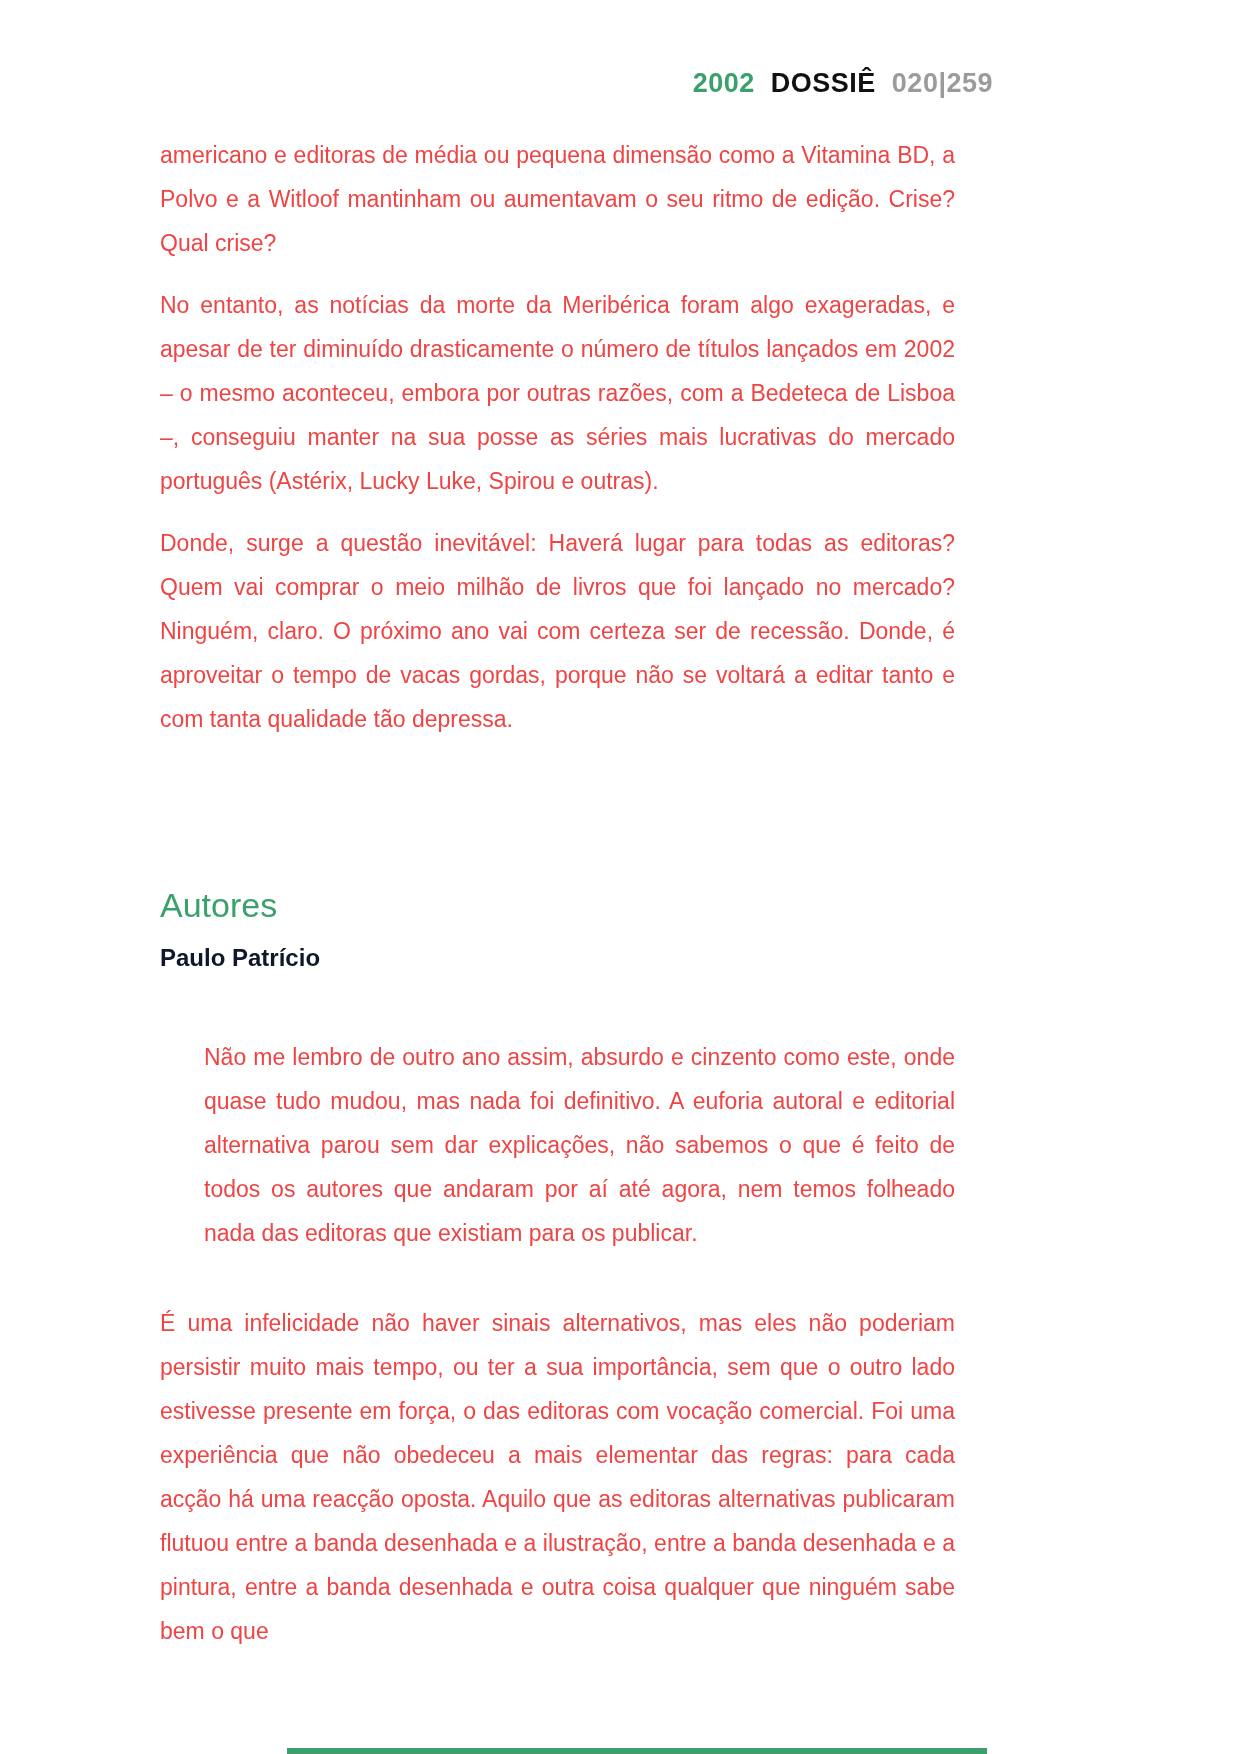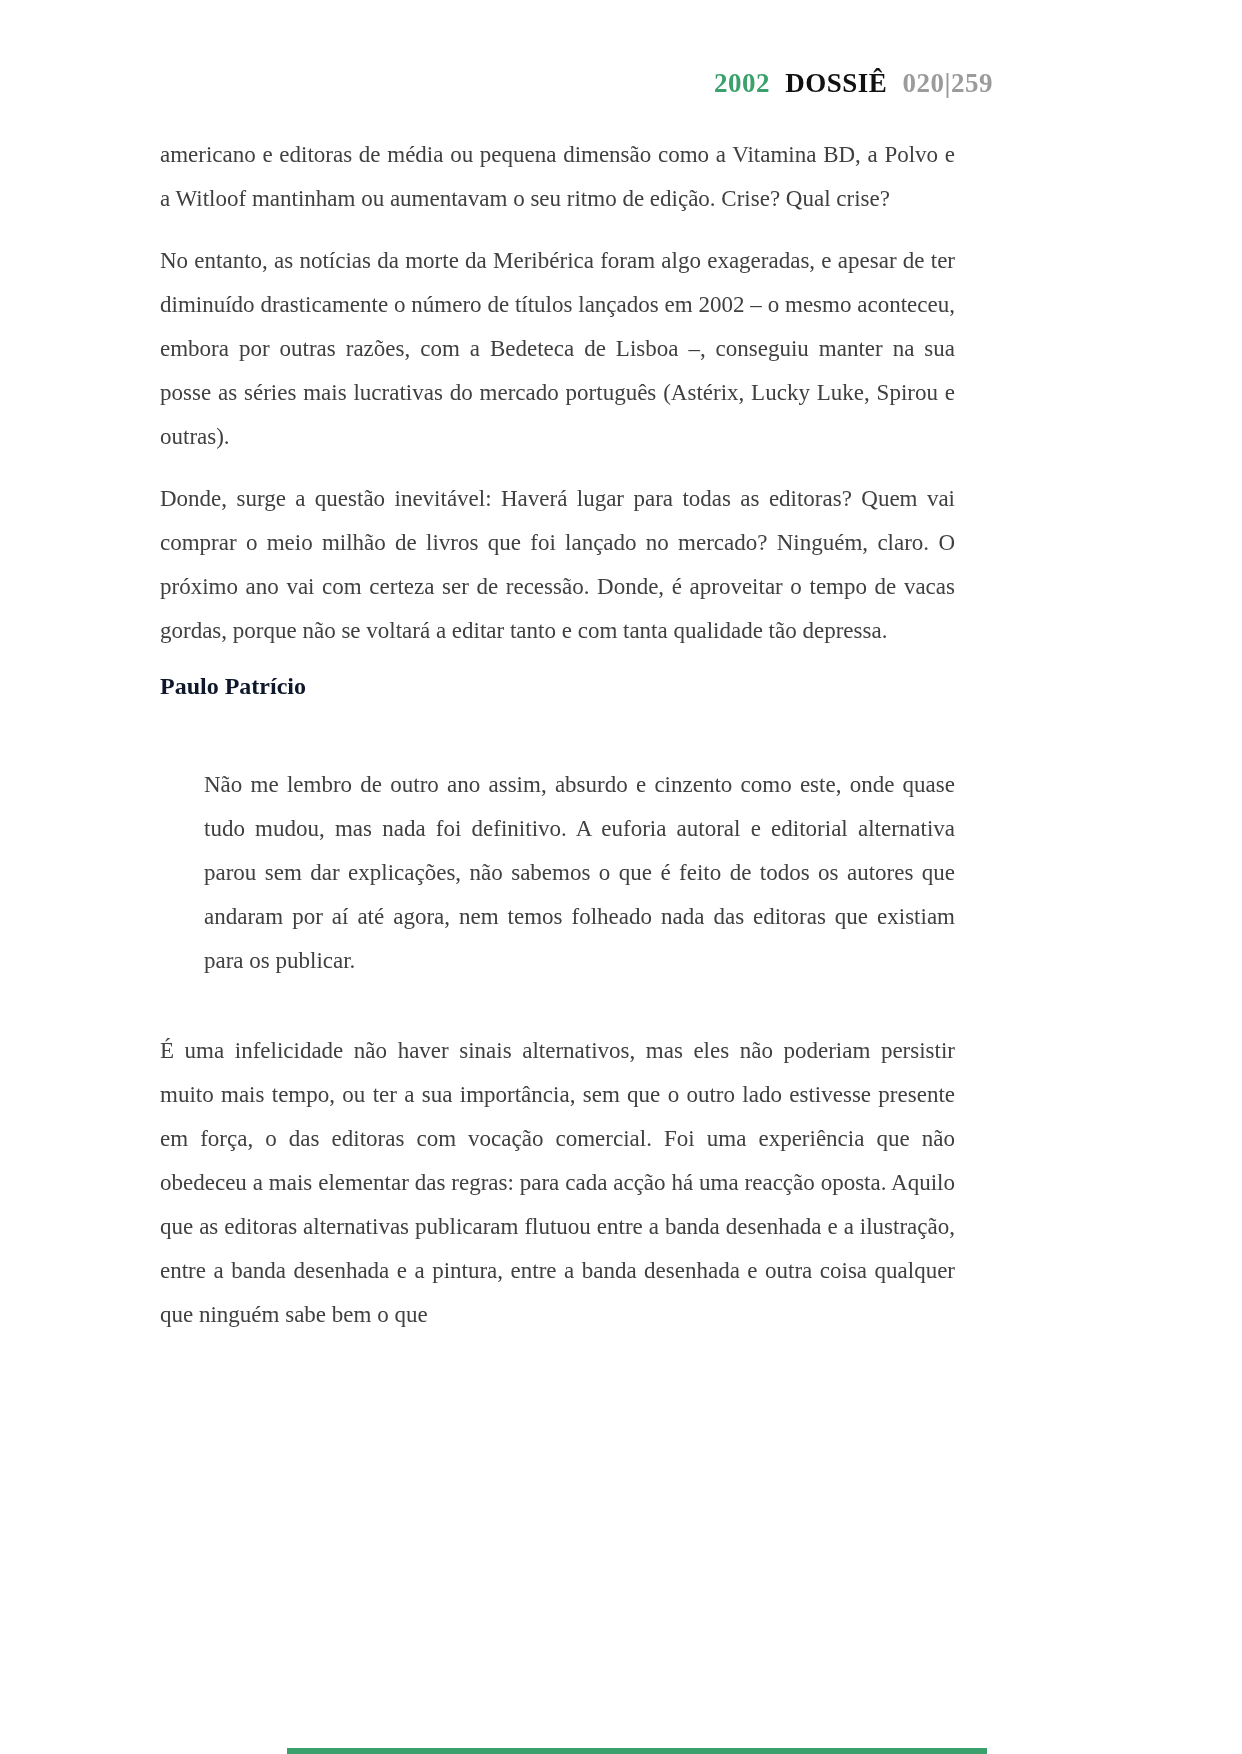--- a/index.html
+++ b/index.html
@@ -5,21 +5,21 @@
   html, body {
     margin: 0;
     padding: 0;
     background: #ffffff;
   }
   .page {
     position: relative;
     width: 1183px;
     height: 1754px;
     background: #ffffff;
-    font-family: Liberation Serif, serif;
+    font-family: Liberation Sans, sans-serif;
     color: #111111;
     overflow: hidden;
   }
   .page-header {
     position: absolute;
     top: 68px;
     right: 190px;
     font-size: 27px;
     font-weight: bold;
     letter-spacing: 0.5px;
@@ -34,21 +34,21 @@
     left: 160px;
     top: 0;
     width: 795px;
   }
   .para {
     margin: 0 0 18px 0;
     font-size: 23px;
     line-height: 44px;
     text-align: justify;
     text-justify: inter-word;
-    color: #404040;
+    color: #ef4444;
   }
   .para.first { margin-top: 133px; }
   .para.p2 { margin-top: 0; }
   .section-heading {
     margin: 144px 0 0 0;
     font-size: 34px;
     font-weight: normal;
     line-height: 40px;
     color: #3aa06c;
   }
@@ -83,20 +83,21 @@
   </div>
 
   <div class="body-col">
 
     <p class="para first">americano e editoras de média ou pequena dimensão como a Vitamina BD, a Polvo e a Witloof mantinham ou aumentavam o seu ritmo de edição. Crise? Qual crise?</p>
 
     <p class="para p2">No entanto, as notícias da morte da Meribérica foram algo exageradas, e apesar de ter diminuído drasticamente o número de títulos lançados em 2002 – o mesmo aconteceu, embora por outras razões, com a Bedeteca de Lisboa –, conseguiu manter na sua posse as séries mais lucrativas do mercado português (Astérix, Lucky Luke, Spirou e outras).</p>
 
     <p class="para p3">Donde, surge a questão inevitável: Haverá lugar para todas as editoras? Quem vai comprar o meio milhão de livros que foi lançado no mercado? Ninguém, claro. O próximo ano vai com certeza ser de recessão. Donde, é aproveitar o tempo de vacas gordas, porque não se voltará a editar tanto e com tanta qualidade tão depressa.</p>
 
+    <h2 class="section-heading">Autores</h2>
 
     <h3 class="author-name">Paulo Patrício</h3>
 
     <p class="para after-author">Não me lembro de outro ano assim, absurdo e cinzento como este, onde quase tudo mudou, mas nada foi definitivo. A euforia autoral e editorial alternativa parou sem dar explicações, não sabemos o que é feito de todos os autores que andaram por aí até agora, nem temos folheado nada das editoras que existiam para os publicar.</p>
 
     <p class="para p5">É uma infelicidade não haver sinais alternativos, mas eles não poderiam persistir muito mais tempo, ou ter a sua importância, sem que o outro lado estivesse presente em força, o das editoras com vocação comercial. Foi uma experiência que não obedeceu a mais elementar das regras: para cada acção há uma reacção oposta. Aquilo que as editoras alternativas publicaram flutuou entre a banda desenhada e a ilustração, entre a banda desenhada e a pintura, entre a banda desenhada e outra coisa qualquer que ninguém sabe bem o que</p>
 
   </div>
 
   <div class="footer-rule"></div>

